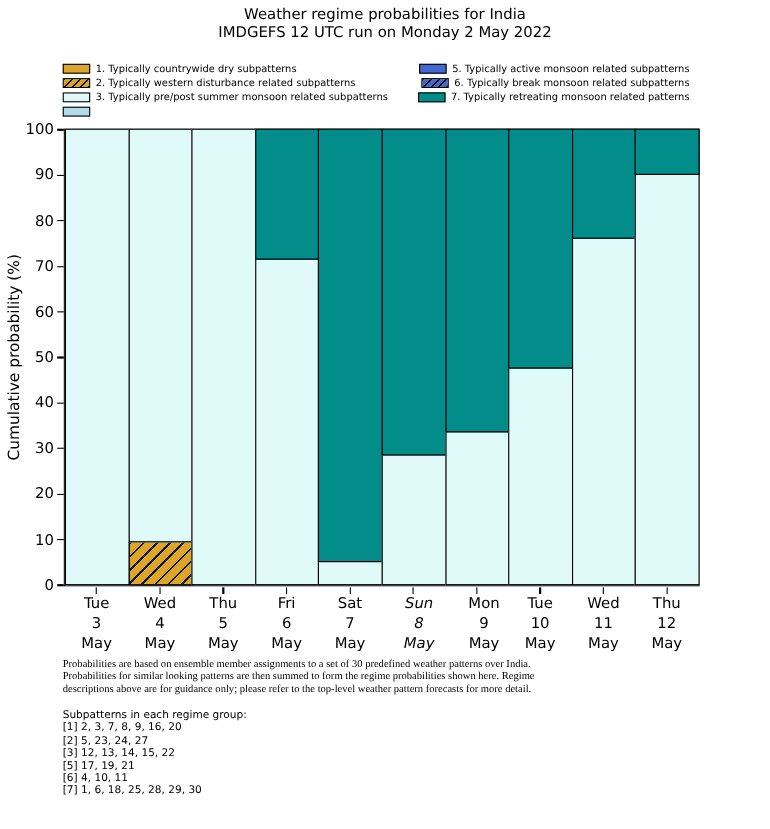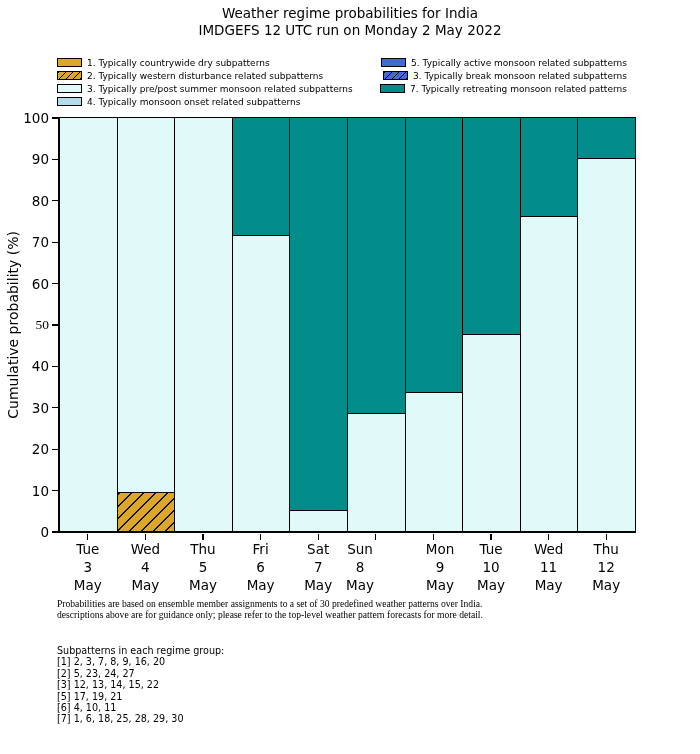--- a/index.html
+++ b/index.html
@@ -152,32 +152,31 @@
     <div class="legend-row">
       <span class="swatch" style="background: repeating-linear-gradient(135deg, rgb(0, 0, 0) 0px, rgb(0, 0, 0) 1.2px, rgb(220, 166, 41) 1.2px, rgb(220, 166, 41) 5px);"></span>
       <span>2. Typically western disturbance related subpatterns</span>
     </div>
     <div class="legend-row">
       <span class="swatch" style="background: rgb(224, 250, 250);"></span>
       <span>3. Typically pre/post summer monsoon related subpatterns</span>
     </div>
     <div class="legend-row">
       <span class="swatch" style="background: rgb(180, 220, 232);"></span>
-      <span>4. Typically monsoon onset related subpatterns</span>
     </div>
   </div>
 
   <div class="legend-col right">
     <div class="legend-row">
       <span class="swatch" style="background: rgb(65, 105, 209);"></span>
       <span>5. Typically active monsoon related subpatterns</span>
     </div>
     <div class="legend-row">
       <span class="swatch" style="background: repeating-linear-gradient(135deg, rgb(0, 0, 0) 0px, rgb(0, 0, 0) 1.2px, rgb(65, 105, 209) 1.2px, rgb(65, 105, 209) 5px);"></span>
-      <span>3. Typically break monsoon related subpatterns</span>
+      <span>6. Typically break monsoon related subpatterns</span>
     </div>
     <div class="legend-row">
       <span class="swatch" style="background: rgb(2, 140, 138);"></span>
       <span>7. Typically retreating monsoon related patterns</span>
     </div>
   </div>
 
   <div class="ylabel-wrap">
     <span>Cumulative probability (%)</span>
   </div>
@@ -205,21 +204,21 @@
       <div class="ytick-label" style="top: 406px;">0</div>
       <div class="ytick-mark" style="top: 372px;"></div>
       <div class="ytick-label" style="top: 364.6px;">10</div>
       <div class="ytick-mark" style="top: 330.6px;"></div>
       <div class="ytick-label" style="top: 323.2px;">20</div>
       <div class="ytick-mark" style="top: 289.2px;"></div>
       <div class="ytick-label" style="top: 281.8px;">30</div>
       <div class="ytick-mark" style="top: 247.8px;"></div>
       <div class="ytick-label" style="top: 240.4px;">40</div>
       <div class="ytick-mark" style="top: 206.4px;"></div>
-      <div class="ytick-label" style="top: 199px; font-family: Liberation Serif, serif;">50</div>
+      <div class="ytick-label" style="top: 199px;">50</div>
       <div class="ytick-mark" style="top: 165px;"></div>
       <div class="ytick-label" style="top: 157.6px;">60</div>
       <div class="ytick-mark" style="top: 123.6px;"></div>
       <div class="ytick-label" style="top: 116.2px;">70</div>
       <div class="ytick-mark" style="top: 82.2px;"></div>
       <div class="ytick-label" style="top: 74.8px;">80</div>
       <div class="ytick-mark" style="top: 40.8px;"></div>
       <div class="ytick-label" style="top: 33.4px;">90</div>
       <div class="ytick-mark" style="top: -0.6px;"></div>
       <div class="ytick-label" style="top: -8px;">100</div>
@@ -247,21 +246,21 @@
         <div>6</div>
         <div>May</div>
       </div>
       <div class="xtick-mark" style="left: 258.6px;"></div>
       <div class="xtick-label" style="left: 224.2px;">
         <div>Sat</div>
         <div>7</div>
         <div>May</div>
       </div>
       <div class="xtick-mark" style="left: 316.2px;"></div>
-      <div class="xtick-label" style="left: 266px;">
+      <div class="xtick-label" style="left: 287px; font-style: italic;">
         <div>Sun</div>
         <div>8</div>
         <div>May</div>
       </div>
       <div class="xtick-mark" style="left: 373.8px;"></div>
       <div class="xtick-label" style="left: 346px;">
         <div>Mon</div>
         <div>9</div>
         <div>May</div>
       </div>
@@ -280,20 +279,21 @@
       <div class="xtick-mark" style="left: 546.6px;"></div>
       <div class="xtick-label" style="left: 512.2px;">
         <div>Thu</div>
         <div>12</div>
         <div>May</div>
       </div>
     </div>
 
   <div class="footnote">
     <div>Probabilities are based on ensemble member assignments to a set of 30 predefined weather patterns over India.</div>
+    <div>Probabilities for similar looking patterns are then summed to form the regime probabilities shown here. Regime</div>
     <div>descriptions above are for guidance only; please refer to the top-level weather pattern forecasts for more detail.</div>
   </div>
 
   <div class="subpatterns">
     <div>Subpatterns in each regime group:</div>
     <div>[1] 2, 3, 7, 8, 9, 16, 20</div>
     <div>[2] 5, 23, 24, 27</div>
     <div>[3] 12, 13, 14, 15, 22</div>
     <div>[5] 17, 19, 21</div>
     <div>[6] 4, 10, 11</div>

